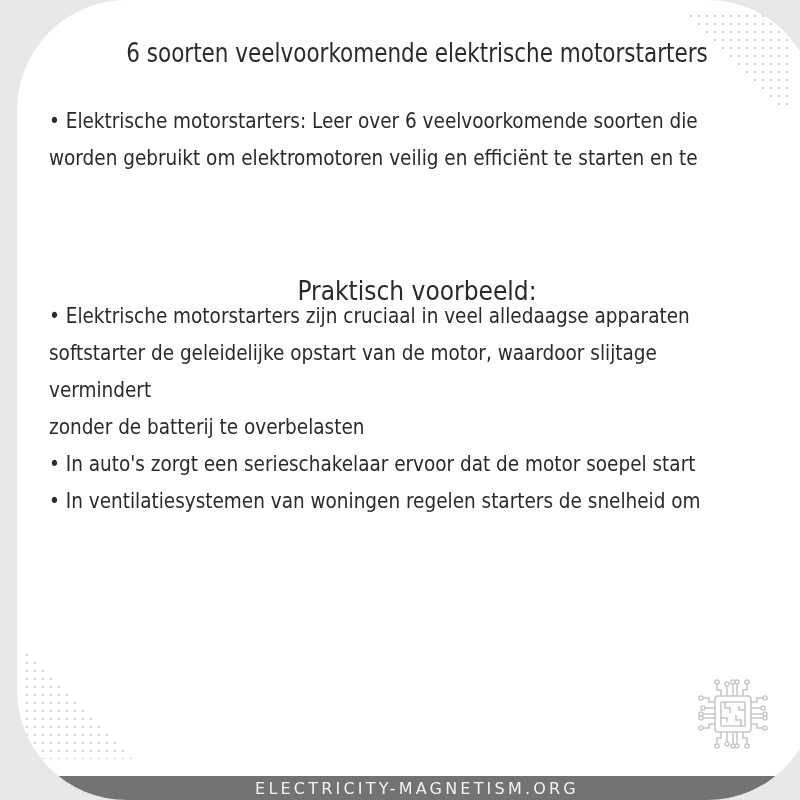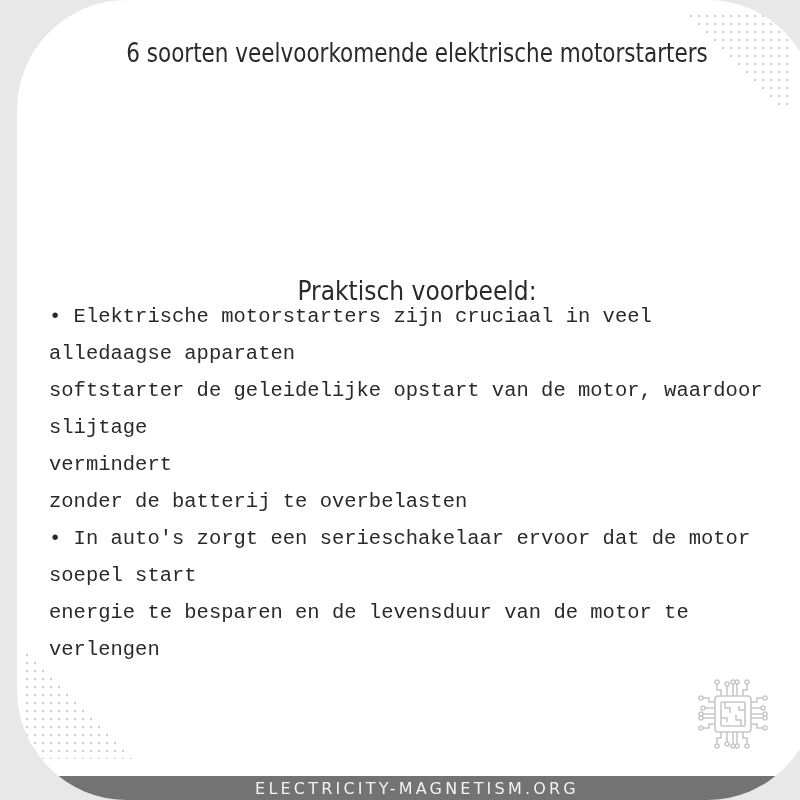--- a/index.html
+++ b/index.html
@@ -4,51 +4,53 @@
 <style>
   html, body { margin:0; padding:0; }
   body { width:800px; height:800px; background:#e8e8e8; position:relative; overflow:hidden; font-family:"DejaVu Sans Condensed","DejaVu Sans",sans-serif; }
   .card { position:absolute; left:17px; top:0; width:800px; height:800px; background:#ffffff; border-radius:110px 110px 110px 110px; overflow:hidden; }
   .footer { position:absolute; left:0; right:0; bottom:0; height:24px; background:#737373; display:flex; align-items:center; justify-content:center; }
   .footer span { color:#f2f2f2; font-family:"DejaVu Sans", sans-serif; font-size:16px; letter-spacing:3.2px; }
   .title { position:absolute; left:0; right:0; top:38px; text-align:center; font-size:26px; color:#2a2a2a; font-stretch:condensed; transform:scaleX(0.92); }
   .body-text { position:absolute; left:32px; right:30px; color:#2a2a2a; font-size:20.5px; line-height:37px; transform-origin:left top; }
   .p1 { top:103px; }
   .subhead { position:absolute; left:0; right:0; top:238px; text-align:center; font-size:26px; color:#2a2a2a;margin-top:38px; }
-  .p2 { top:298px;font-family:Liberation Mono, monospace; }
+  .p2 { top:298px; }
   .dots-tr { position:absolute; right:28px; top:12px; width:110px; height:96px;
     background-image: radial-gradient(circle, #cfcfcf 1.3px, transparent 1.6px); background-size:8px 8px; 
     -webkit-mask-image: linear-gradient(225deg, #000 50%, transparent 50%); mask-image: linear-gradient(225deg, #000 50%, transparent 50%); }
   .dots-bl { position:absolute; left:6px; top:651px; width:116px; height:108px;
     background-image: radial-gradient(circle, #cfcfcf 1.3px, transparent 1.6px); background-size:8px 8px;
     -webkit-mask-image: linear-gradient(45deg, #000 50%, transparent 50%); mask-image: linear-gradient(45deg, #000 50%, transparent 50%); }
   .chip { position:absolute; left:676px; top:674px; width:80px; height:80px; }
   .line { display:block; }
 </style>
 </head>
 <body>
 
 <div class="card">
   <div class="dots-tr"></div>
   <div class="dots-bl"></div>
 
   <div class="title">6 soorten veelvoorkomende elektrische motorstarters</div>
 
   <div class="body-text p1">
+    <span class="line">• Elektrische motorstarters: Leer over 6 veelvoorkomende soorten die</span>
+    <span class="line">worden gebruikt om elektromotoren veilig en efficiënt te starten en te</span>
   </div>
 
   <div class="subhead">Praktisch voorbeeld:</div>
 
   <div class="body-text p2">
     <span class="line">• Elektrische motorstarters zijn cruciaal in veel alledaagse apparaten</span>
     <span class="line">softstarter de geleidelijke opstart van de motor, waardoor slijtage</span>
     <span class="line">vermindert</span>
     <span class="line">zonder de batterij te overbelasten</span>
     <span class="line">• In auto's zorgt een serieschakelaar ervoor dat de motor soepel start</span>
-    <span class="line">energie te besparen en de levensduur van de motor te verlengen</span>
+    <span class="line">• In ventilatiesystemen van woningen regelen starters de snelheid om</span>
   </div>
 
   <svg class="chip" viewBox="0 0 80 80" fill="none" stroke="#c8c8c8" stroke-width="1.6">
     <rect x="22" y="22" width="36" height="36" rx="3"></rect>
     <rect x="28" y="28" width="24" height="24" rx="1"></rect>
     <path d="M32 28 v6 h5 v5 M48 52 v-6 h-5 v-5 M28 44 h6 v4 M52 36 h-6 v-4"></path>
 
     <path d="M28 22 v-6 h-4 v-6 M34 22 v-10 M40 22 v-12 M44 22 v-12 M50 22 v-6 h4 v-6"></path>
     <circle cx="24" cy="8" r="2"></circle>
       <circle cx="34" cy="10" r="2"></circle>

